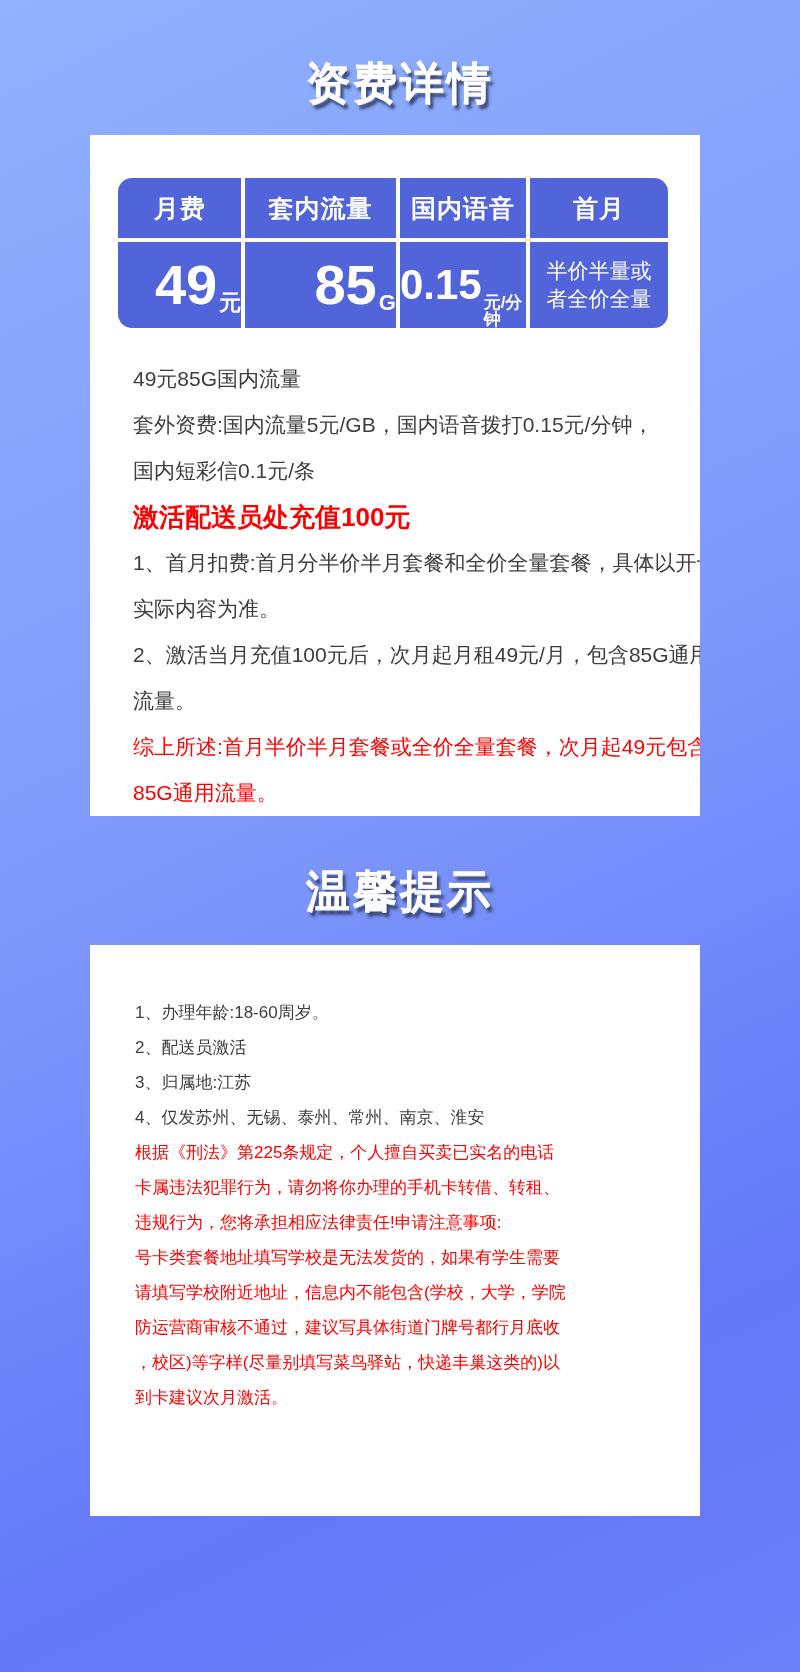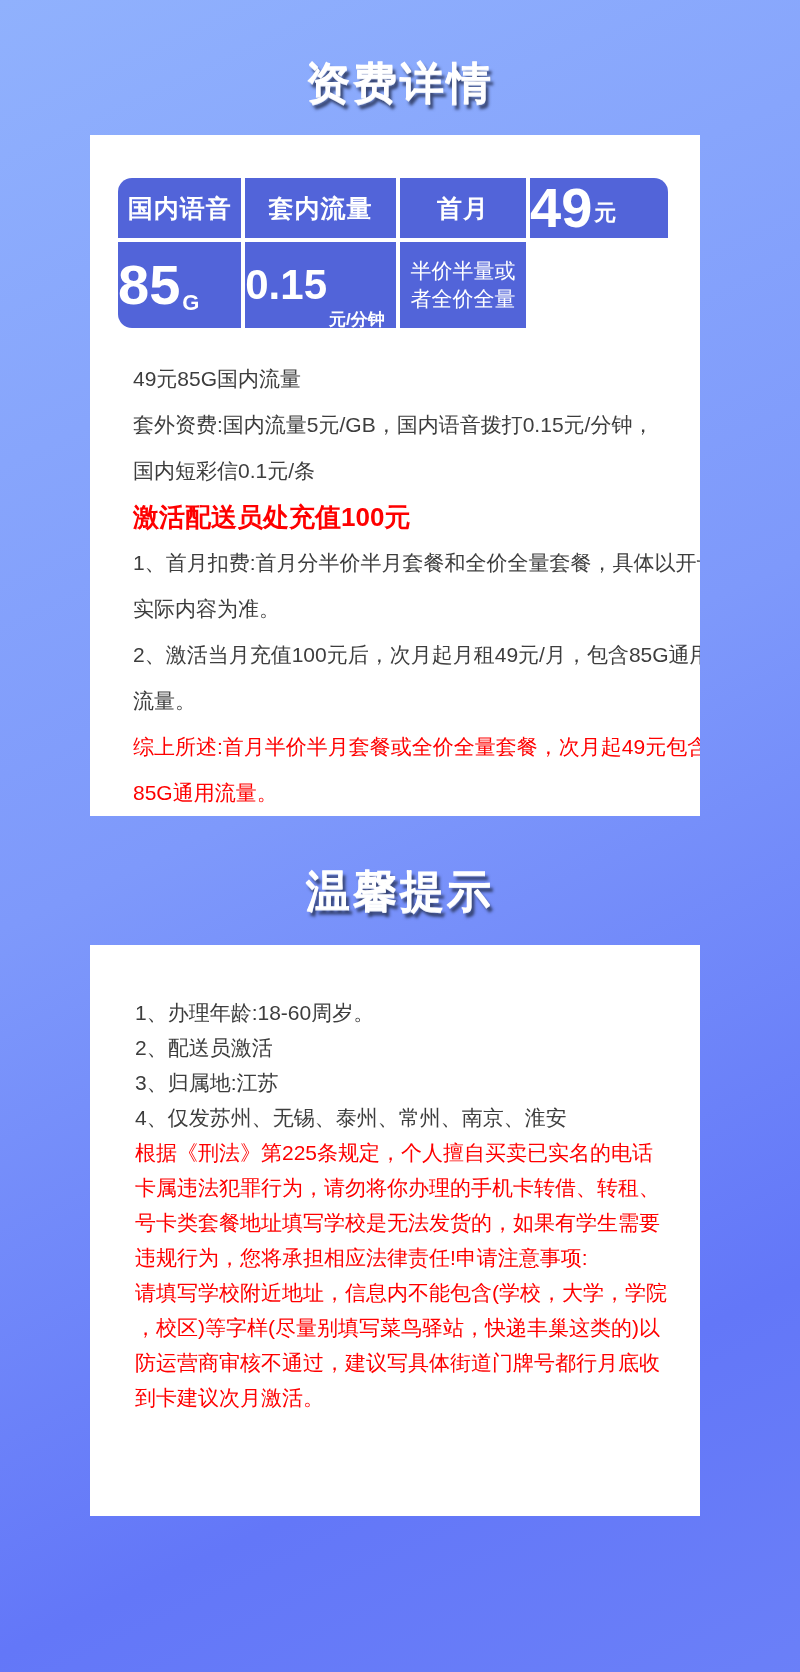--- a/index.html
+++ b/index.html
@@ -41,55 +41,56 @@
     overflow:hidden;
   }
   .plan-cell{
     background:var(--table-cell);
     color:#ffffff;
     display:flex;align-items:center;justify-content:center;
     overflow:hidden;
   }
   .hdr{font-size:25px;font-weight:bold;letter-spacing:1px;}
   .val{align-items:baseline;}
-  .cell-inner{display:flex;align-items:baseline;justify-content:flex-start;width:100%;height:100%;}
+  .cell-inner{display:flex;align-items:baseline;justify-content:flex-end;width:100%;height:100%;}
   .val .cell-inner{align-items:center;}
   .cell-big{font-weight:bold;line-height:1;}
   .cell-unit{font-weight:bold;line-height:1;margin-left:2px;}
   .s-big .cell-big{font-size:56px;}
   .s-big .cell-unit{font-size:22px;align-self:flex-end;margin-bottom:14px;}
   .s-mid .cell-big{font-size:42px;}
   .s-mid .cell-unit{font-size:17px;align-self:flex-end;margin-bottom:0;}
   .cell-multi{
     font-size:21px;font-weight:normal;line-height:1.35;
     white-space:pre-line;text-align:center;width:100%;
   }
   .notes{position:absolute;}
   .notes-tariff{left:43px;top:217px;width:540px;}
   .notes-tips{left:45px;top:50px;width:540px;}
   .note-line{white-space:nowrap;}
   .notes-tariff .note-line{height:38px;line-height:38px;font-size:21px;margin-top:8px;}
-  .notes-tips .note-line{height:35px;line-height:35px;font-size:21px;}
+  .notes-tips .note-line{height:35px;line-height:35px;font-size:17px;}
   .s-normal{color:var(--body-text);}
   .s-red{color:var(--red);}
   .s-red-bold{color:var(--red);font-weight:normal;}
   .s-red-heading{color:var(--red);font-weight:bold;font-size:26px !important;}
 </style>
 </head>
 <body>
 
 <div class="page">
 
   <div class="big-title title-tariff">资费详情</div>
 
   <div class="card card-tariff">
 
     <div class="plan-table">
+      <div class="plan-cell hdr">月费</div>
+        <div class="plan-cell hdr">套内流量</div>
         <div class="plan-cell hdr">国内语音</div>
-        <div class="plan-cell hdr">套内流量</div>
         <div class="plan-cell hdr">首月</div>
       <div class="plan-cell val s-big">
           <div class="cell-inner">
             <span class="cell-big">49</span>
             <span class="cell-unit">元</span>
 
           </div>
         </div>
         <div class="plan-cell val s-big">
           <div class="cell-inner">
@@ -131,22 +132,22 @@
   <div class="big-title title-tips">温馨提示</div>
 
   <div class="card card-tips">
     <div class="notes notes-tips">
       <div class="note-line s-normal">1、办理年龄:18-60周岁。</div>
         <div class="note-line s-normal">2、配送员激活</div>
         <div class="note-line s-normal">3、归属地:江苏</div>
         <div class="note-line s-normal">4、仅发苏州、无锡、泰州、常州、南京、淮安</div>
         <div class="note-line s-red">根据《刑法》第225条规定，个人擅自买卖已实名的电话</div>
         <div class="note-line s-red">卡属违法犯罪行为，请勿将你办理的手机卡转借、转租、</div>
+        <div class="note-line s-red">违规行为，您将承担相应法律责任!申请注意事项:</div>
         <div class="note-line s-red">号卡类套餐地址填写学校是无法发货的，如果有学生需要</div>
-        <div class="note-line s-red">违规行为，您将承担相应法律责任!申请注意事项:</div>
         <div class="note-line s-red">请填写学校附近地址，信息内不能包含(学校，大学，学院</div>
+        <div class="note-line s-red">防运营商审核不通过，建议写具体街道门牌号都行月底收</div>
         <div class="note-line s-red">，校区)等字样(尽量别填写菜鸟驿站，快递丰巢这类的)以</div>
-        <div class="note-line s-red">防运营商审核不通过，建议写具体街道门牌号都行月底收</div>
         <div class="note-line s-red">到卡建议次月激活。</div>
     </div>
   </div>
 
 </div>
 
 </body></html>

